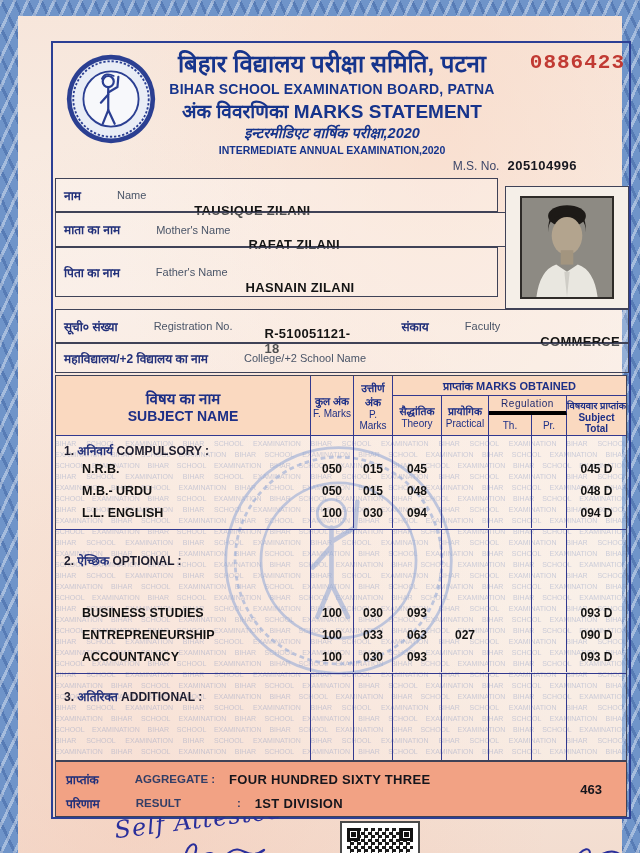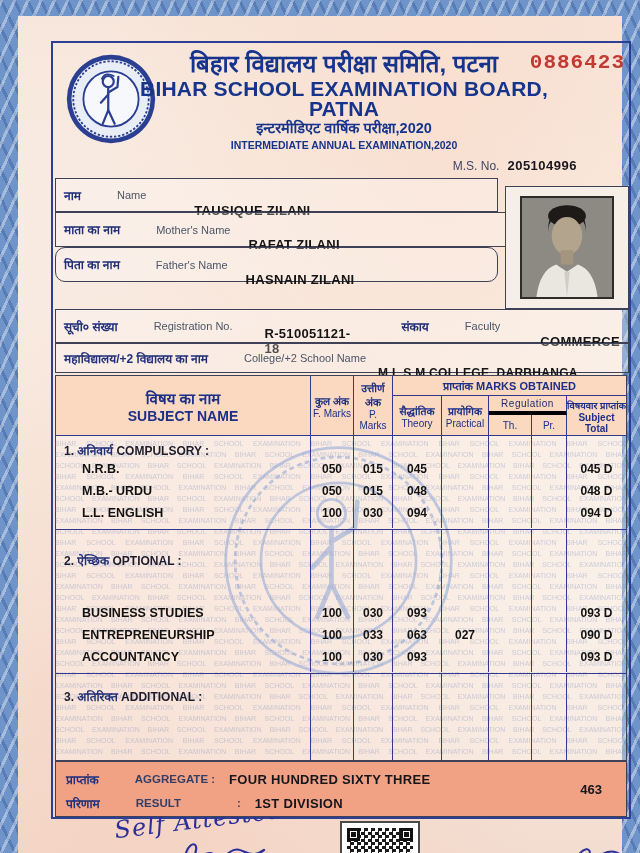--- a/index.html
+++ b/index.html
@@ -18,25 +18,25 @@
       radial-gradient(ellipse at 70% 12%, rgba(250,215,195,.55), transparent 55%),
       radial-gradient(ellipse at 20% 90%, rgba(245,200,180,.5), transparent 60%),
       linear-gradient(#f7e6db, #f9efe7 35%, #f7eadf 70%, #f3ddd0);
   }
   .frame {
     position:absolute; left:33px; top:25px; width:580px; height:778px;
     border:2px solid #2c3f94;
   }
   
   .logo { position:absolute; top:10px; left:12px; width:92px; height:92px; }
-  .titles { position:absolute; top:6px; left:84px; width:414px; text-align:center; color:#16348c; }
+  .titles { position:absolute; top:6px; left:72px; width:414px; text-align:center; color:#16348c; }
   .t1 { font-size:24px; font-weight:bold; line-height:30px; }
-  .t2 { font-size:21px; font-weight:bold; line-height:20px; letter-spacing:.2px; }
+  .t2 { font-size:14px; font-weight:bold; line-height:20px; letter-spacing:.2px; }
   .t3 { font-size:19px; font-weight:bold; line-height:25px; }
-  .t4 { font-size:14.5px; font-weight:bold; line-height:19px; }
+  .t4 { font-size:14.5px; font-weight:bold; line-height:19px;font-style:italic; }
   .t5 { font-size:10.5px; font-weight:bold; line-height:14px; }
   .serial {
     position:absolute; top:8px; right:4px;
     font-family:"Liberation Mono", monospace;
     font-size:21px; font-weight:bold; color:#c13a33; letter-spacing:1px;
   }
   .msno { position:absolute; top:115px; right:52px; font-size:12px; color:#3d4668; }
   .msno b { color:#17171f; font-size:13px; margin-left:8px; letter-spacing:.5px; }
   
   .fbox { position:absolute; border:1.5px solid #3f4257; background:rgba(255,255,255,.25);
@@ -119,20 +119,21 @@
         <path d="M47,43 L57,37 M57,37 L58,26"></path>
         <path d="M47,45 L39,54"></path>
         <path d="M47,62 L41,77 M47,62 L54,77"></path>
         <path d="M53,25 Q44,20 40,28" stroke-width="1.8"></path>
       </g>
     </svg>
 
     <div class="titles">
       <div class="t1">बिहार विद्यालय परीक्षा समिति, पटना</div>
       <div class="t2">BIHAR SCHOOL EXAMINATION BOARD, PATNA</div>
+      <div class="t3">अंक विवरणिका MARKS STATEMENT</div>
       <div class="t4">इन्टरमीडिएट वार्षिक परीक्षा,2020</div>
       <div class="t5">INTERMEDIATE ANNUAL EXAMINATION,2020</div>
     </div>
 
     <div class="serial">0886423</div>
 
     <div class="msno">
       <span>M.S. No.</span><b>205104996</b>
     </div>
 
@@ -141,21 +142,21 @@
       <span class="lble">Name</span>
       <span class="val" style="margin-left:48px;">TAUSIQUE ZILANI</span>
     </div>
 
     <div class="fbox" style="left:2px; top:169px; width:514px; height:35px;">
       <span class="lblh">माता का नाम</span>
       <span class="lble">Mother's Name</span>
       <span class="val" style="margin-left:18px;">RAFAT ZILANI</span>
     </div>
 
-    <div class="fbox" style="left:2px; top:204px; width:443px; height:35px;border-radius:10px;">
+    <div class="fbox" style="left:2px; top:204px; width:443px; height:50px;">
       <span class="lblh">पिता का नाम</span>
       <span class="lble">Father's Name</span>
       <span class="val" style="margin-left:18px;">HASNAIN ZILANI</span>
     </div>
 
 
     <div class="photo-box">
       <svg class="photo" viewBox="0 0 100 110" preserveAspectRatio="none">
         <rect width="100" height="110" fill="#8d8a83"></rect>
         <rect width="100" height="110" fill="url(#)" opacity="0"></rect>
@@ -173,21 +174,20 @@
       <span class="lble">Registration No.</span>
       <span class="val" style="margin-left:32px;">R-510051121-18</span>
       <span class="lblh" style="margin-left:48px;">संकाय</span>
       <span class="lble">Faculty</span>
       <span class="val" style="margin-left:40px;">COMMERCE</span>
     </div>
 
     <div class="fbox" style="left:2px; top:300px; width:574px; height:30px;">
       <span class="lblh">महाविद्यालय/+2 विद्यालय का नाम</span>
       <span class="lble">College/+2 School Name</span>
-      <span class="val" style="margin-left:12px; font-size:12px;">M.L.S.M.COLLEGE, DARBHANGA</span>
     </div>
 
     <div class="microtext">BIHAR SCHOOL EXAMINATION BIHAR SCHOOL EXAMINATION BIHAR SCHOOL EXAMINATION BIHAR SCHOOL EXAMINATION BIHAR SCHOOL EXAMINATION BIHAR SCHOOL EXAMINATION BIHAR SCHOOL EXAMINATION BIHAR SCHOOL EXAMINATION BIHAR SCHOOL EXAMINATION BIHAR SCHOOL EXAMINATION BIHAR SCHOOL EXAMINATION BIHAR SCHOOL EXAMINATION BIHAR SCHOOL EXAMINATION BIHAR SCHOOL EXAMINATION BIHAR SCHOOL EXAMINATION BIHAR SCHOOL EXAMINATION BIHAR SCHOOL EXAMINATION BIHAR SCHOOL EXAMINATION BIHAR SCHOOL EXAMINATION BIHAR SCHOOL EXAMINATION BIHAR SCHOOL EXAMINATION BIHAR SCHOOL EXAMINATION BIHAR SCHOOL EXAMINATION BIHAR SCHOOL EXAMINATION BIHAR SCHOOL EXAMINATION BIHAR SCHOOL EXAMINATION BIHAR SCHOOL EXAMINATION BIHAR SCHOOL EXAMINATION BIHAR SCHOOL EXAMINATION BIHAR SCHOOL EXAMINATION BIHAR SCHOOL EXAMINATION BIHAR SCHOOL EXAMINATION BIHAR SCHOOL EXAMINATION BIHAR SCHOOL EXAMINATION BIHAR SCHOOL EXAMINATION BIHAR SCHOOL EXAMINATION BIHAR SCHOOL EXAMINATION BIHAR SCHOOL EXAMINATION BIHAR SCHOOL EXAMINATION BIHAR SCHOOL EXAMINATION BIHAR SCHOOL EXAMINATION BIHAR SCHOOL EXAMINATION BIHAR SCHOOL EXAMINATION BIHAR SCHOOL EXAMINATION BIHAR SCHOOL EXAMINATION BIHAR SCHOOL EXAMINATION BIHAR SCHOOL EXAMINATION BIHAR SCHOOL EXAMINATION BIHAR SCHOOL EXAMINATION BIHAR SCHOOL EXAMINATION BIHAR SCHOOL EXAMINATION BIHAR SCHOOL EXAMINATION BIHAR SCHOOL EXAMINATION BIHAR SCHOOL EXAMINATION BIHAR SCHOOL EXAMINATION BIHAR SCHOOL EXAMINATION BIHAR SCHOOL EXAMINATION BIHAR SCHOOL EXAMINATION BIHAR SCHOOL EXAMINATION BIHAR SCHOOL EXAMINATION BIHAR SCHOOL EXAMINATION BIHAR SCHOOL EXAMINATION BIHAR SCHOOL EXAMINATION BIHAR SCHOOL EXAMINATION BIHAR SCHOOL EXAMINATION BIHAR SCHOOL EXAMINATION BIHAR SCHOOL EXAMINATION BIHAR SCHOOL EXAMINATION BIHAR SCHOOL EXAMINATION BIHAR SCHOOL EXAMINATION BIHAR SCHOOL EXAMINATION BIHAR SCHOOL EXAMINATION BIHAR SCHOOL EXAMINATION BIHAR SCHOOL EXAMINATION BIHAR SCHOOL EXAMINATION BIHAR SCHOOL EXAMINATION BIHAR SCHOOL EXAMINATION BIHAR SCHOOL EXAMINATION BIHAR SCHOOL EXAMINATION BIHAR SCHOOL EXAMINATION BIHAR SCHOOL EXAMINATION BIHAR SCHOOL EXAMINATION BIHAR SCHOOL EXAMINATION BIHAR SCHOOL EXAMINATION BIHAR SCHOOL EXAMINATION BIHAR SCHOOL EXAMINATION BIHAR SCHOOL EXAMINATION BIHAR SCHOOL EXAMINATION BIHAR SCHOOL EXAMINATION BIHAR SCHOOL EXAMINATION BIHAR SCHOOL EXAMINATION BIHAR SCHOOL EXAMINATION BIHAR SCHOOL EXAMINATION BIHAR SCHOOL EXAMINATION BIHAR SCHOOL EXAMINATION BIHAR SCHOOL EXAMINATION BIHAR SCHOOL EXAMINATION BIHAR SCHOOL EXAMINATION BIHAR SCHOOL EXAMINATION BIHAR SCHOOL EXAMINATION BIHAR SCHOOL EXAMINATION BIHAR SCHOOL EXAMINATION BIHAR SCHOOL EXAMINATION BIHAR SCHOOL EXAMINATION BIHAR SCHOOL EXAMINATION BIHAR SCHOOL EXAMINATION BIHAR SCHOOL EXAMINATION BIHAR SCHOOL EXAMINATION BIHAR SCHOOL EXAMINATION BIHAR SCHOOL EXAMINATION BIHAR SCHOOL EXAMINATION BIHAR SCHOOL EXAMINATION BIHAR SCHOOL EXAMINATION BIHAR SCHOOL EXAMINATION BIHAR SCHOOL EXAMINATION BIHAR SCHOOL EXAMINATION BIHAR SCHOOL EXAMINATION BIHAR SCHOOL EXAMINATION BIHAR SCHOOL EXAMINATION BIHAR SCHOOL EXAMINATION BIHAR SCHOOL EXAMINATION BIHAR SCHOOL EXAMINATION BIHAR SCHOOL EXAMINATION BIHAR SCHOOL EXAMINATION BIHAR SCHOOL EXAMINATION BIHAR SCHOOL EXAMINATION BIHAR SCHOOL EXAMINATION BIHAR SCHOOL EXAMINATION BIHAR SCHOOL EXAMINATION BIHAR SCHOOL EXAMINATION BIHAR SCHOOL EXAMINATION BIHAR SCHOOL EXAMINATION BIHAR SCHOOL EXAMINATION BIHAR SCHOOL EXAMINATION BIHAR SCHOOL EXAMINATION BIHAR SCHOOL EXAMINATION BIHAR SCHOOL EXAMINATION BIHAR SCHOOL EXAMINATION BIHAR SCHOOL EXAMINATION BIHAR SCHOOL EXAMINATION BIHAR SCHOOL EXAMINATION BIHAR SCHOOL EXAMINATION BIHAR SCHOOL EXAMINATION BIHAR SCHOOL EXAMINATION BIHAR SCHOOL EXAMINATION BIHAR SCHOOL EXAMINATION BIHAR SCHOOL EXAMINATION BIHAR SCHOOL EXAMINATION BIHAR SCHOOL EXAMINATION BIHAR SCHOOL EXAMINATION BIHAR SCHOOL EXAMINATION BIHAR SCHOOL EXAMINATION BIHAR SCHOOL EXAMINATION BIHAR SCHOOL EXAMINATION BIHAR SCHOOL EXAMINATION BIHAR SCHOOL EXAMINATION BIHAR SCHOOL EXAMINATION BIHAR SCHOOL EXAMINATION BIHAR SCHOOL EXAMINATION BIHAR SCHOOL EXAMINATION BIHAR SCHOOL EXAMINATION BIHAR SCHOOL EXAMINATION BIHAR SCHOOL EXAMINATION BIHAR SCHOOL EXAMINATION BIHAR SCHOOL EXAMINATION BIHAR SCHOOL EXAMINATION BIHAR SCHOOL EXAMINATION BIHAR SCHOOL EXAMINATION BIHAR SCHOOL EXAMINATION BIHAR SCHOOL EXAMINATION BIHAR SCHOOL EXAMINATION BIHAR SCHOOL EXAMINATION BIHAR SCHOOL EXAMINATION BIHAR SCHOOL EXAMINATION BIHAR SCHOOL EXAMINATION BIHAR SCHOOL EXAMINATION BIHAR SCHOOL EXAMINATION BIHAR SCHOOL EXAMINATION BIHAR SCHOOL EXAMINATION BIHAR SCHOOL EXAMINATION BIHAR SCHOOL EXAMINATION BIHAR SCHOOL EXAMINATION BIHAR SCHOOL EXAMINATION BIHAR SCHOOL EXAMINATION BIHAR SCHOOL EXAMINATION BIHAR SCHOOL EXAMINATION BIHAR SCHOOL EXAMINATION BIHAR SCHOOL EXAMINATION BIHAR SCHOOL EXAMINATION BIHAR SCHOOL EXAMINATION BIHAR SCHOOL EXAMINATION BIHAR SCHOOL EXAMINATION BIHAR SCHOOL EXAMINATION BIHAR SCHOOL EXAMINATION BIHAR SCHOOL EXAMINATION BIHAR SCHOOL EXAMINATION BIHAR SCHOOL EXAMINATION BIHAR SCHOOL EXAMINATION BIHAR SCHOOL EXAMINATION BIHAR SCHOOL EXAMINATION BIHAR SCHOOL EXAMINATION BIHAR SCHOOL EXAMINATION BIHAR SCHOOL EXAMINATION BIHAR SCHOOL EXAMINATION BIHAR SCHOOL EXAMINATION BIHAR SCHOOL EXAMINATION BIHAR SCHOOL EXAMINATION BIHAR SCHOOL EXAMINATION BIHAR SCHOOL EXAMINATION BIHAR SCHOOL EXAMINATION BIHAR SCHOOL EXAMINATION BIHAR SCHOOL EXAMINATION BIHAR SCHOOL EXAMINATION BIHAR SCHOOL EXAMINATION BIHAR SCHOOL EXAMINATION BIHAR SCHOOL EXAMINATION BIHAR SCHOOL EXAMINATION BIHAR SCHOOL EXAMINATION BIHAR SCHOOL EXAMINATION BIHAR SCHOOL EXAMINATION BIHAR SCHOOL EXAMINATION BIHAR SCHOOL EXAMINATION BIHAR SCHOOL EXAMINATION BIHAR SCHOOL EXAMINATION BIHAR SCHOOL EXAMINATION BIHAR SCHOOL EXAMINATION BIHAR SCHOOL EXAMINATION BIHAR SCHOOL EXAMINATION BIHAR SCHOOL EXAMINATION BIHAR SCHOOL EXAMINATION BIHAR SCHOOL EXAMINATION BIHAR SCHOOL EXAMINATION BIHAR SCHOOL EXAMINATION BIHAR SCHOOL EXAMINATION BIHAR SCHOOL EXAMINATION BIHAR SCHOOL EXAMINATION BIHAR SCHOOL EXAMINATION BIHAR SCHOOL EXAMINATION BIHAR SCHOOL EXAMINATION BIHAR SCHOOL EXAMINATION BIHAR SCHOOL EXAMINATION BIHAR SCHOOL EXAMINATION BIHAR SCHOOL EXAMINATION BIHAR SCHOOL EXAMINATION BIHAR SCHOOL EXAMINATION BIHAR SCHOOL EXAMINATION BIHAR SCHOOL EXAMINATION BIHAR SCHOOL EXAMINATION BIHAR SCHOOL EXAMINATION BIHAR SCHOOL EXAMINATION BIHAR SCHOOL EXAMINATION BIHAR SCHOOL EXAMINATION BIHAR SCHOOL EXAMINATION BIHAR SCHOOL EXAMINATION BIHAR SCHOOL EXAMINATION BIHAR SCHOOL EXAMINATION BIHAR SCHOOL EXAMINATION BIHAR SCHOOL EXAMINATION BIHAR SCHOOL EXAMINATION BIHAR SCHOOL EXAMINATION BIHAR SCHOOL EXAMINATION BIHAR SCHOOL EXAMINATION BIHAR SCHOOL EXAMINATION BIHAR SCHOOL EXAMINATION BIHAR SCHOOL EXAMINATION BIHAR SCHOOL EXAMINATION BIHAR SCHOOL EXAMINATION BIHAR SCHOOL EXAMINATION BIHAR SCHOOL EXAMINATION BIHAR SCHOOL EXAMINATION BIHAR SCHOOL EXAMINATION BIHAR SCHOOL EXAMINATION BIHAR SCHOOL EXAMINATION BIHAR SCHOOL EXAMINATION BIHAR SCHOOL EXAMINATION BIHAR SCHOOL EXAMINATION BIHAR SCHOOL EXAMINATION BIHAR SCHOOL EXAMINATION BIHAR SCHOOL EXAMINATION BIHAR SCHOOL EXAMINATION BIHAR SCHOOL EXAMINATION BIHAR SCHOOL EXAMINATION BIHAR SCHOOL EXAMINATION BIHAR SCHOOL EXAMINATION BIHAR SCHOOL EXAMINATION BIHAR SCHOOL EXAMINATION BIHAR SCHOOL EXAMINATION BIHAR SCHOOL EXAMINATION BIHAR SCHOOL EXAMINATION BIHAR SCHOOL EXAMINATION BIHAR SCHOOL EXAMINATION BIHAR SCHOOL EXAMINATION BIHAR SCHOOL EXAMINATION BIHAR SCHOOL EXAMINATION BIHAR SCHOOL EXAMINATION BIHAR SCHOOL EXAMINATION BIHAR SCHOOL EXAMINATION BIHAR SCHOOL EXAMINATION BIHAR SCHOOL EXAMINATION BIHAR SCHOOL EXAMINATION BIHAR SCHOOL EXAMINATION BIHAR SCHOOL EXAMINATION BIHAR SCHOOL EXAMINATION BIHAR SCHOOL EXAMINATION BIHAR SCHOOL EXAMINATION BIHAR SCHOOL EXAMINATION BIHAR SCHOOL EXAMINATION BIHAR SCHOOL EXAMINATION BIHAR SCHOOL EXAMINATION BIHAR SCHOOL EXAMINATION BIHAR SCHOOL EXAMINATION BIHAR SCHOOL EXAMINATION BIHAR SCHOOL EXAMINATION BIHAR SCHOOL EXAMINATION BIHAR SCHOOL EXAMINATION BIHAR SCHOOL EXAMINATION BIHAR SCHOOL EXAMINATION BIHAR SCHOOL EXAMINATION BIHAR SCHOOL EXAMINATION BIHAR SCHOOL EXAMINATION </div>
     <svg class="seal-wm" viewBox="0 0 100 100">
       <g stroke="#8fa6d6" fill="none" stroke-width="1.2">
         <circle cx="50" cy="50" r="48"></circle>
         <circle cx="50" cy="50" r="44" stroke-dasharray="2 1.5"></circle>
         <circle cx="50" cy="50" r="33"></circle>
         <circle cx="47" cy="30" r="6"></circle>
         <path d="M47,36 L47,60 M47,42 L57,36 M57,36 L58,25 M47,44 L39,53 M47,60 L41,74 M47,60 L54,74" stroke-linecap="round" stroke-width="2"></path>

